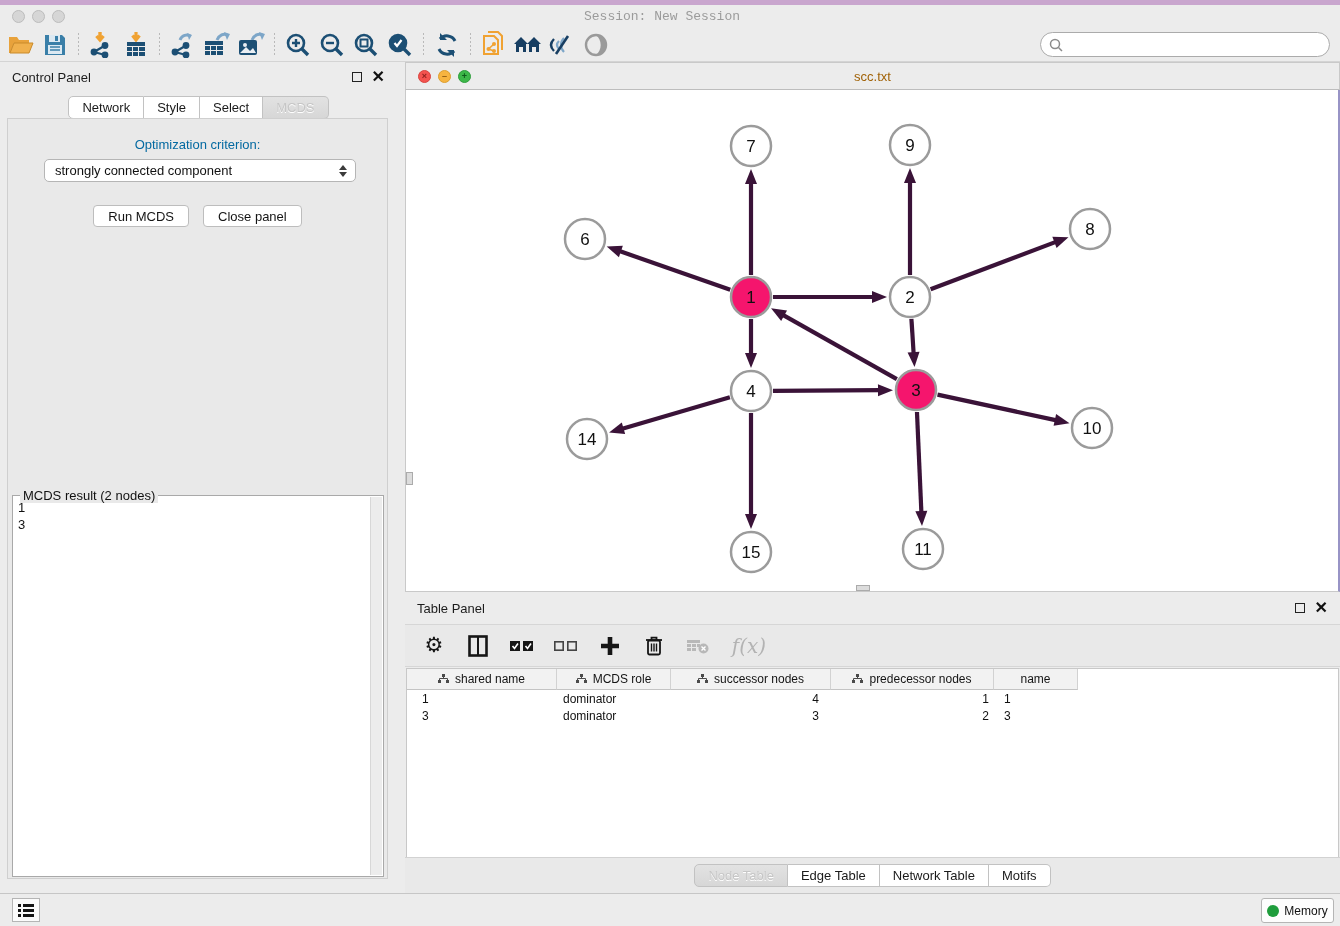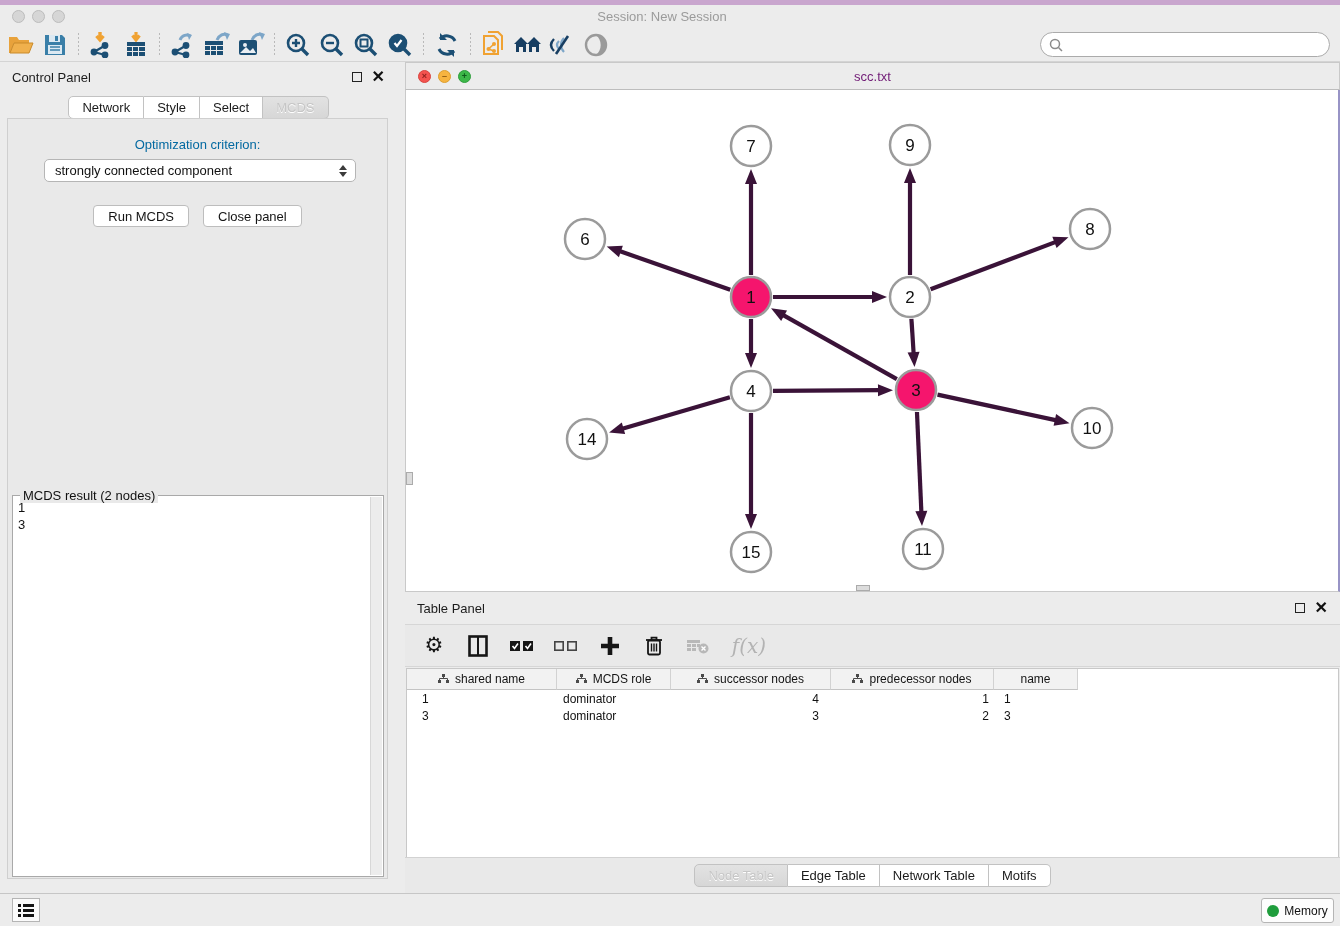--- a/index.html
+++ b/index.html
@@ -2,21 +2,21 @@
 <html><head>
 <meta charset="utf-8">
 <style>
   * { margin:0; padding:0; box-sizing:border-box; }
   html,body { width:1340px; height:926px; }
   body { font-family:"Liberation Sans", sans-serif; background:#ececec; position:relative; overflow:hidden; }
   .app { position:absolute; inset:0; }
 
   
   .accent-strip { position:absolute; top:0; left:0; right:0; height:5px; background:#c9a6ce; }
-  .titlebar { position:absolute; top:5px; left:0; right:16px; height:23px; background:#ececec; display:flex; align-items:center; }
+  .titlebar { position:absolute; top:5px; left:0; right:16px; height:23px; background:#ececec; display:flex; align-items:center;font-family:Liberation Mono, monospace; }
   .traffic { width:13px; height:13px; border-radius:50%; margin-right:7px; display:flex; align-items:center; justify-content:center;
              font-size:9px; font-weight:bold; line-height:1; }
   .tl-gray { background:#d6d6d6; border:1px solid #bcbcbc; color:transparent; }
   .titlebar .lights { display:flex; margin-left:12px; }
   .win-title { position:absolute; left:0; right:0; text-align:center; color:#9b9b9b; font-size:13px; }
 
   .main-toolbar { position:absolute; top:28px; left:0; right:0; height:34px; background:#ececec; border-bottom:1px solid #d4d4d4;
                   display:flex; align-items:center; }
   .tb-icon { width:34px; height:30px; display:flex; align-items:center; justify-content:center; flex:none; }
   .tb-sep { width:1px; height:24px; margin:0 6px; flex:none;
@@ -55,21 +55,21 @@
   .result-scroll { position:absolute; top:1px; bottom:1px; right:1px; width:12px; background:#ececec; border-left:1px solid #d7d7d7; }
 
   
   .network-window { position:absolute; left:405px; top:62px; width:935px; height:531px; }
   .nw-titlebar { height:28px; background:#ececec; border:1px solid #c9c9c9; border-bottom:1px solid #bdbdbd;
                  display:flex; align-items:center; position:relative; }
   .nw-titlebar .lights { display:flex; margin-left:12px; z-index:2; }
   .tl-red { background:#f4534f; border:1px solid #d8443f; color:#8c1f1c; }
   .tl-yel { background:#f6b440; border:1px solid #dd9f2f; color:#8f5d12; }
   .tl-grn { background:#3cb748; border:1px solid #2f9e3c; color:#0e5c1b; }
-  .nw-title { position:absolute; left:0; right:0; text-align:center; font-size:13px; color:#701a75; }
+  .nw-title { position:absolute; left:0; right:0; text-align:center; font-size:13px; color:#a16207; }
   .nw-canvas { position:absolute; top:28px; left:0; width:935px; height:502px; background:#fff;
                border-left:1px solid #c9c9c9; border-right:2px solid #9894c6; border-bottom:1px solid #c9c9c9; }
   .scroll-thumb-v { position:absolute; left:0px; top:382px; width:7px; height:13px; background:#dcdcdc; border:1px solid #ababab; }
   .scroll-thumb-h { position:absolute; left:450px; bottom:0px; width:14px; height:6px; background:#dcdcdc; border:1px solid #ababab; }
 
   
   .table-panel { position:absolute; left:405px; top:595px; width:935px; bottom:33px; background:#ececec; }
   .tp-toolbar { position:absolute; top:29px; left:0; right:0; height:43px; background:#e9e9e9; border-top:1px solid #d6d6d6;
                 border-bottom:1px solid #d6d6d6; display:flex; align-items:center; padding-left:16px; gap:18px; }
   .tp-icon { display:flex; align-items:center; justify-content:center; width:26px; height:28px; }

